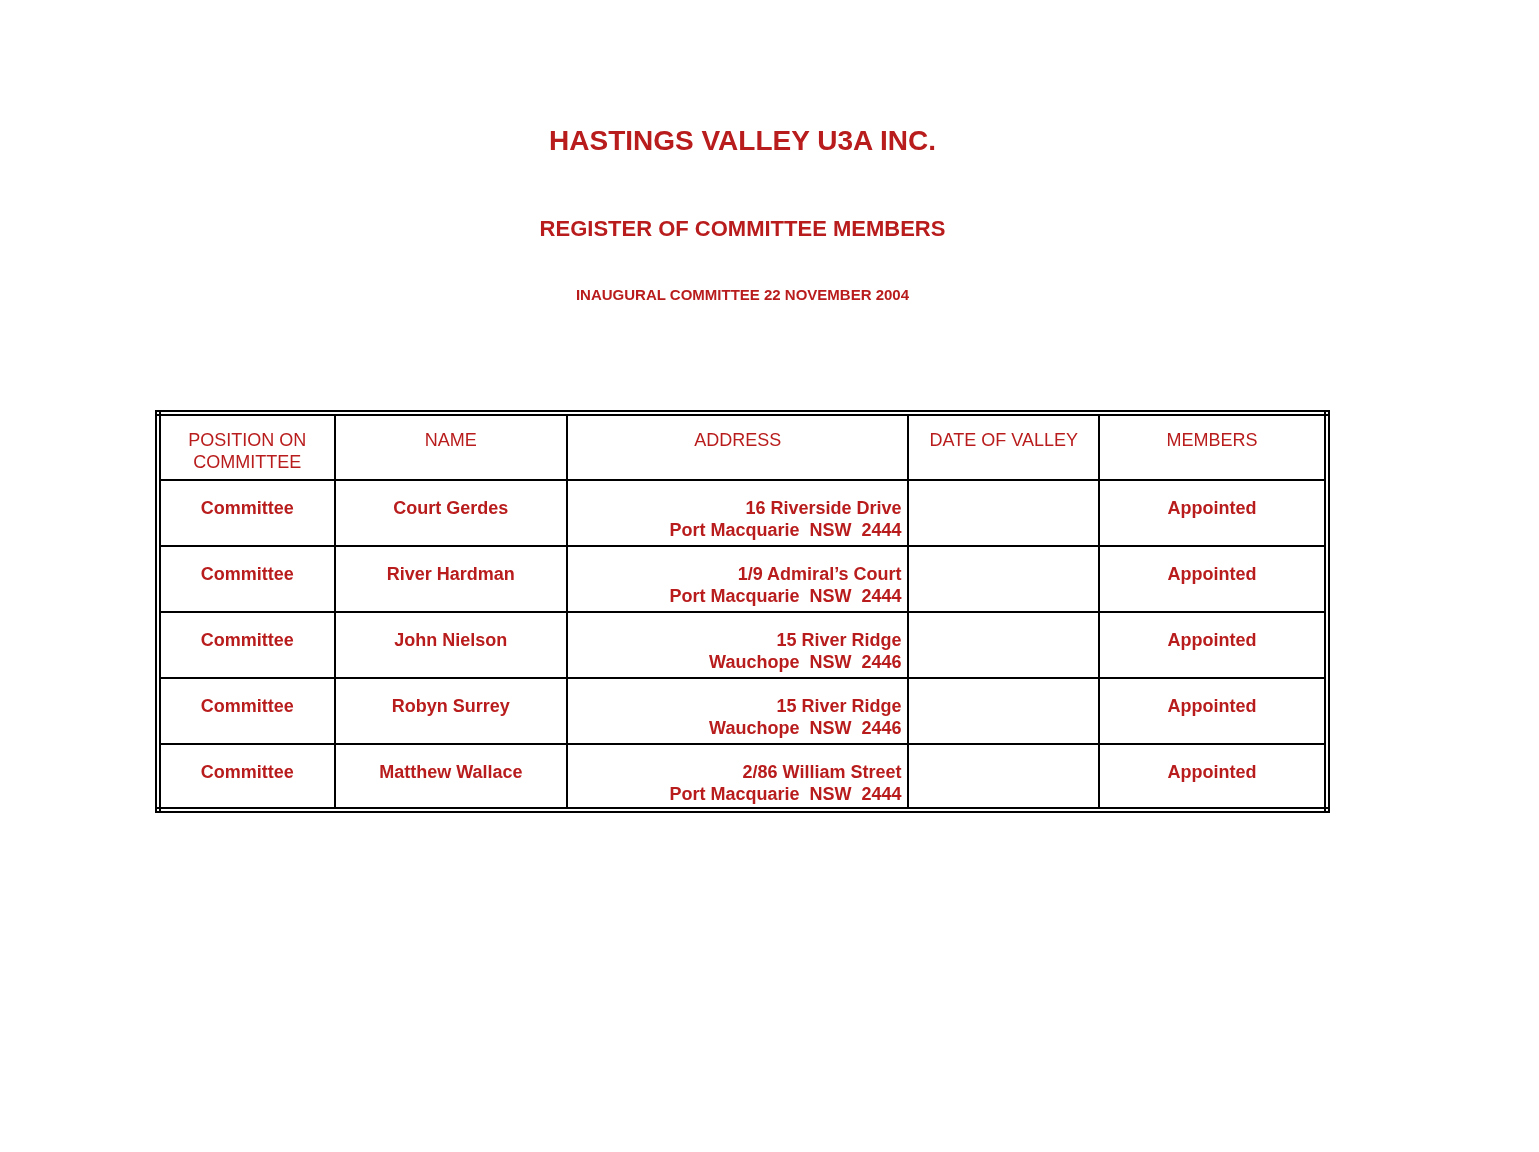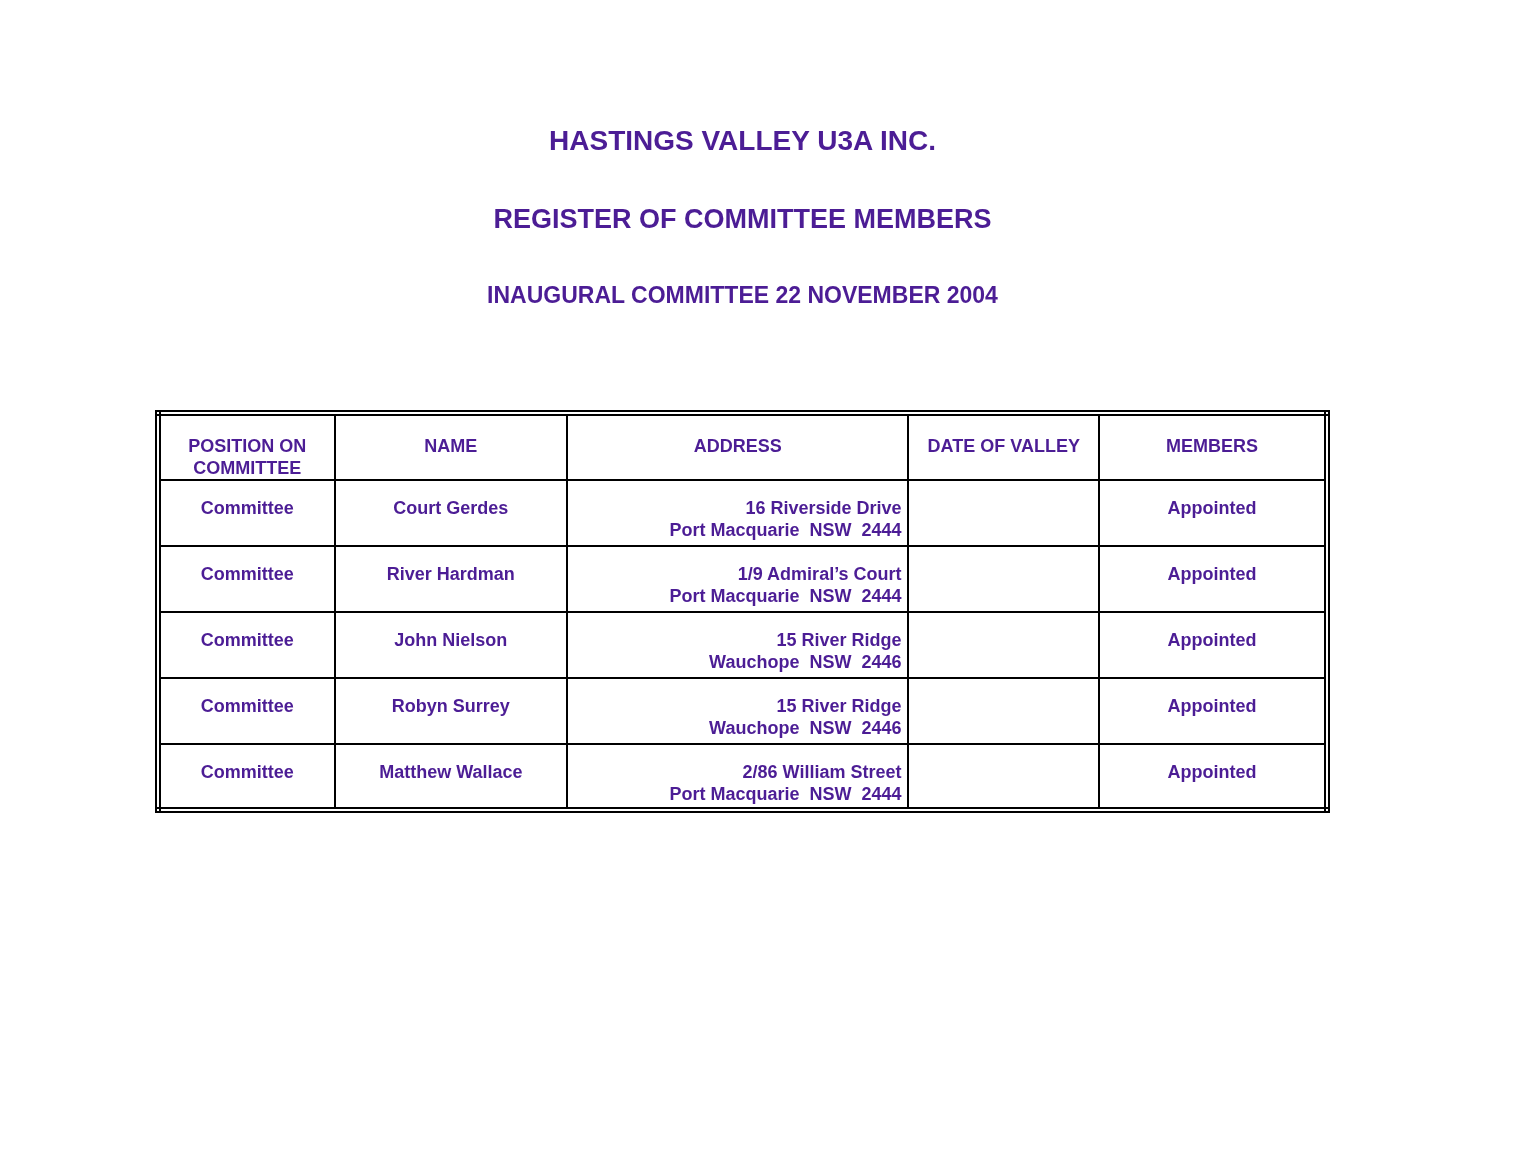--- a/index.html
+++ b/index.html
@@ -5,41 +5,41 @@
   html, body {
     margin: 0;
     padding: 0;
     background: #ffffff;
   }
   .page {
     position: relative;
     width: 1539px;
     height: 1152px;
     background: #ffffff;
-    color: #4c1d95;
+    color: #b91c1c;
     font-family: "Liberation Sans", "DejaVu Sans", sans-serif;
     overflow: hidden;
   }
   .content {
     position: absolute;
     left: 155px;
     top: 0;
     width: 1175px;
   }
   .doc-title {
     position: absolute;
     left: 0;
     width: 100%;
     text-align: center;
     font-weight: bold;
     white-space: pre;
   }
   .title-1 { top: 124px; font-size: 28px; line-height: 34px; }
-  .title-2 { top: 201px; font-size: 27px; line-height: 36px; }
-  .title-3 { top: 281px; font-size: 23px; line-height: 28px; }
+  .title-2 { top: 211px; font-size: 22px; line-height: 36px; }
+  .title-3 { top: 281px; font-size: 15px; line-height: 28px; }
 
   table.register {
     position: absolute;
     left: 0;
     top: 410px;
     width: 1175px;
     border-collapse: collapse;
     border: 6px double #000000;
     table-layout: fixed;
   }
@@ -47,23 +47,23 @@
   table.register td {
     border: 2px solid #000000;
     vertical-align: top;
     text-align: center;
     font-size: 18px;
     line-height: 22px;
     padding: 0 6px;
     overflow: hidden;
   }
   table.register th {
-    font-weight: bold;
+    font-weight: normal;
     height: 67px;
-    padding-top: 19px;
+    padding-top: 13px;
     box-sizing: border-box;
   }
   table.register td {
     font-weight: bold;
     height: 66px;
     padding-top: 16px;
     box-sizing: border-box;
   }
   .addr-line {
     white-space: pre;

